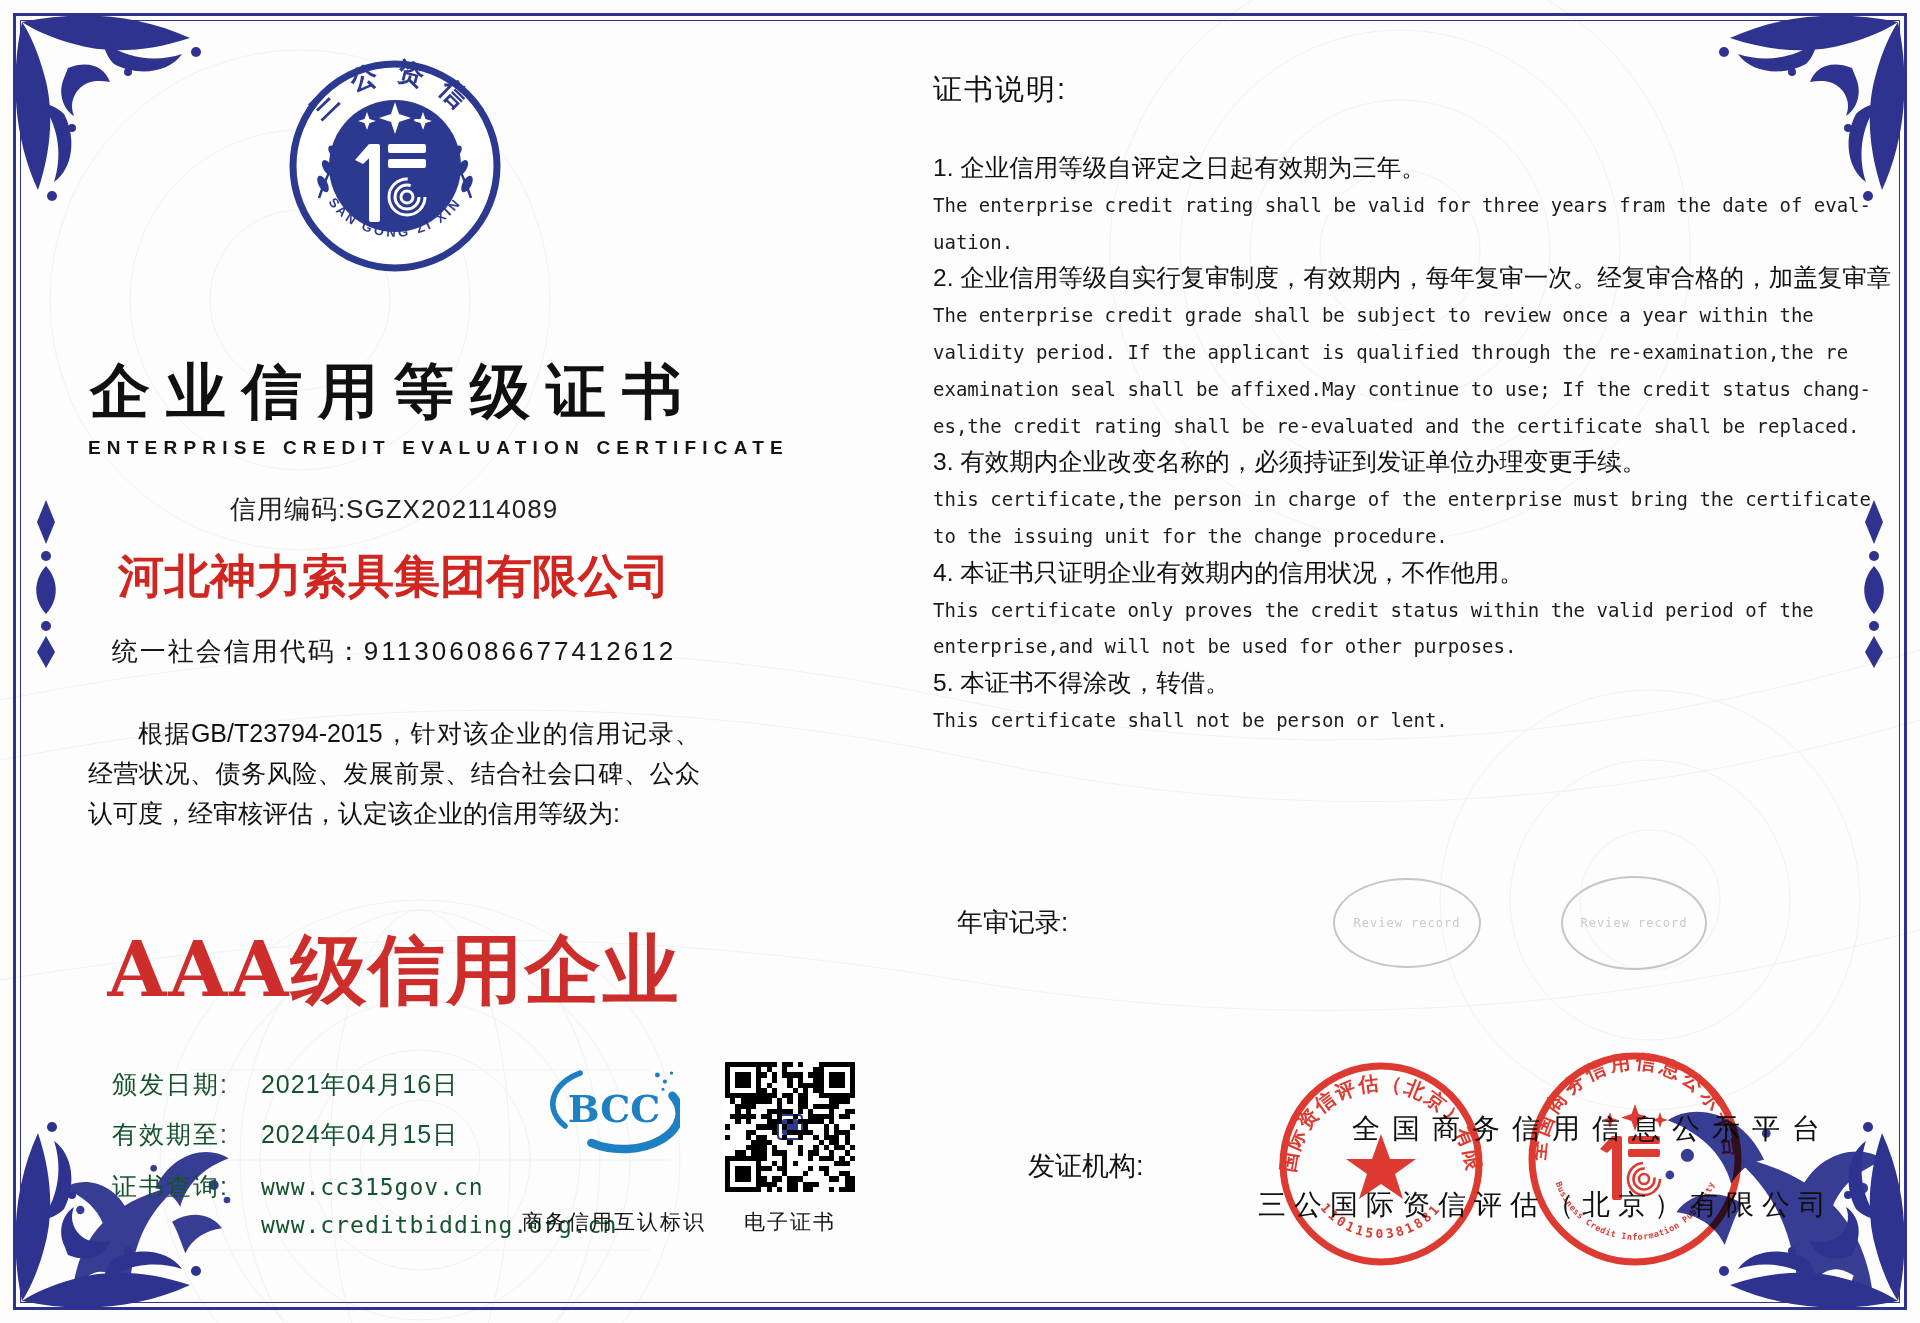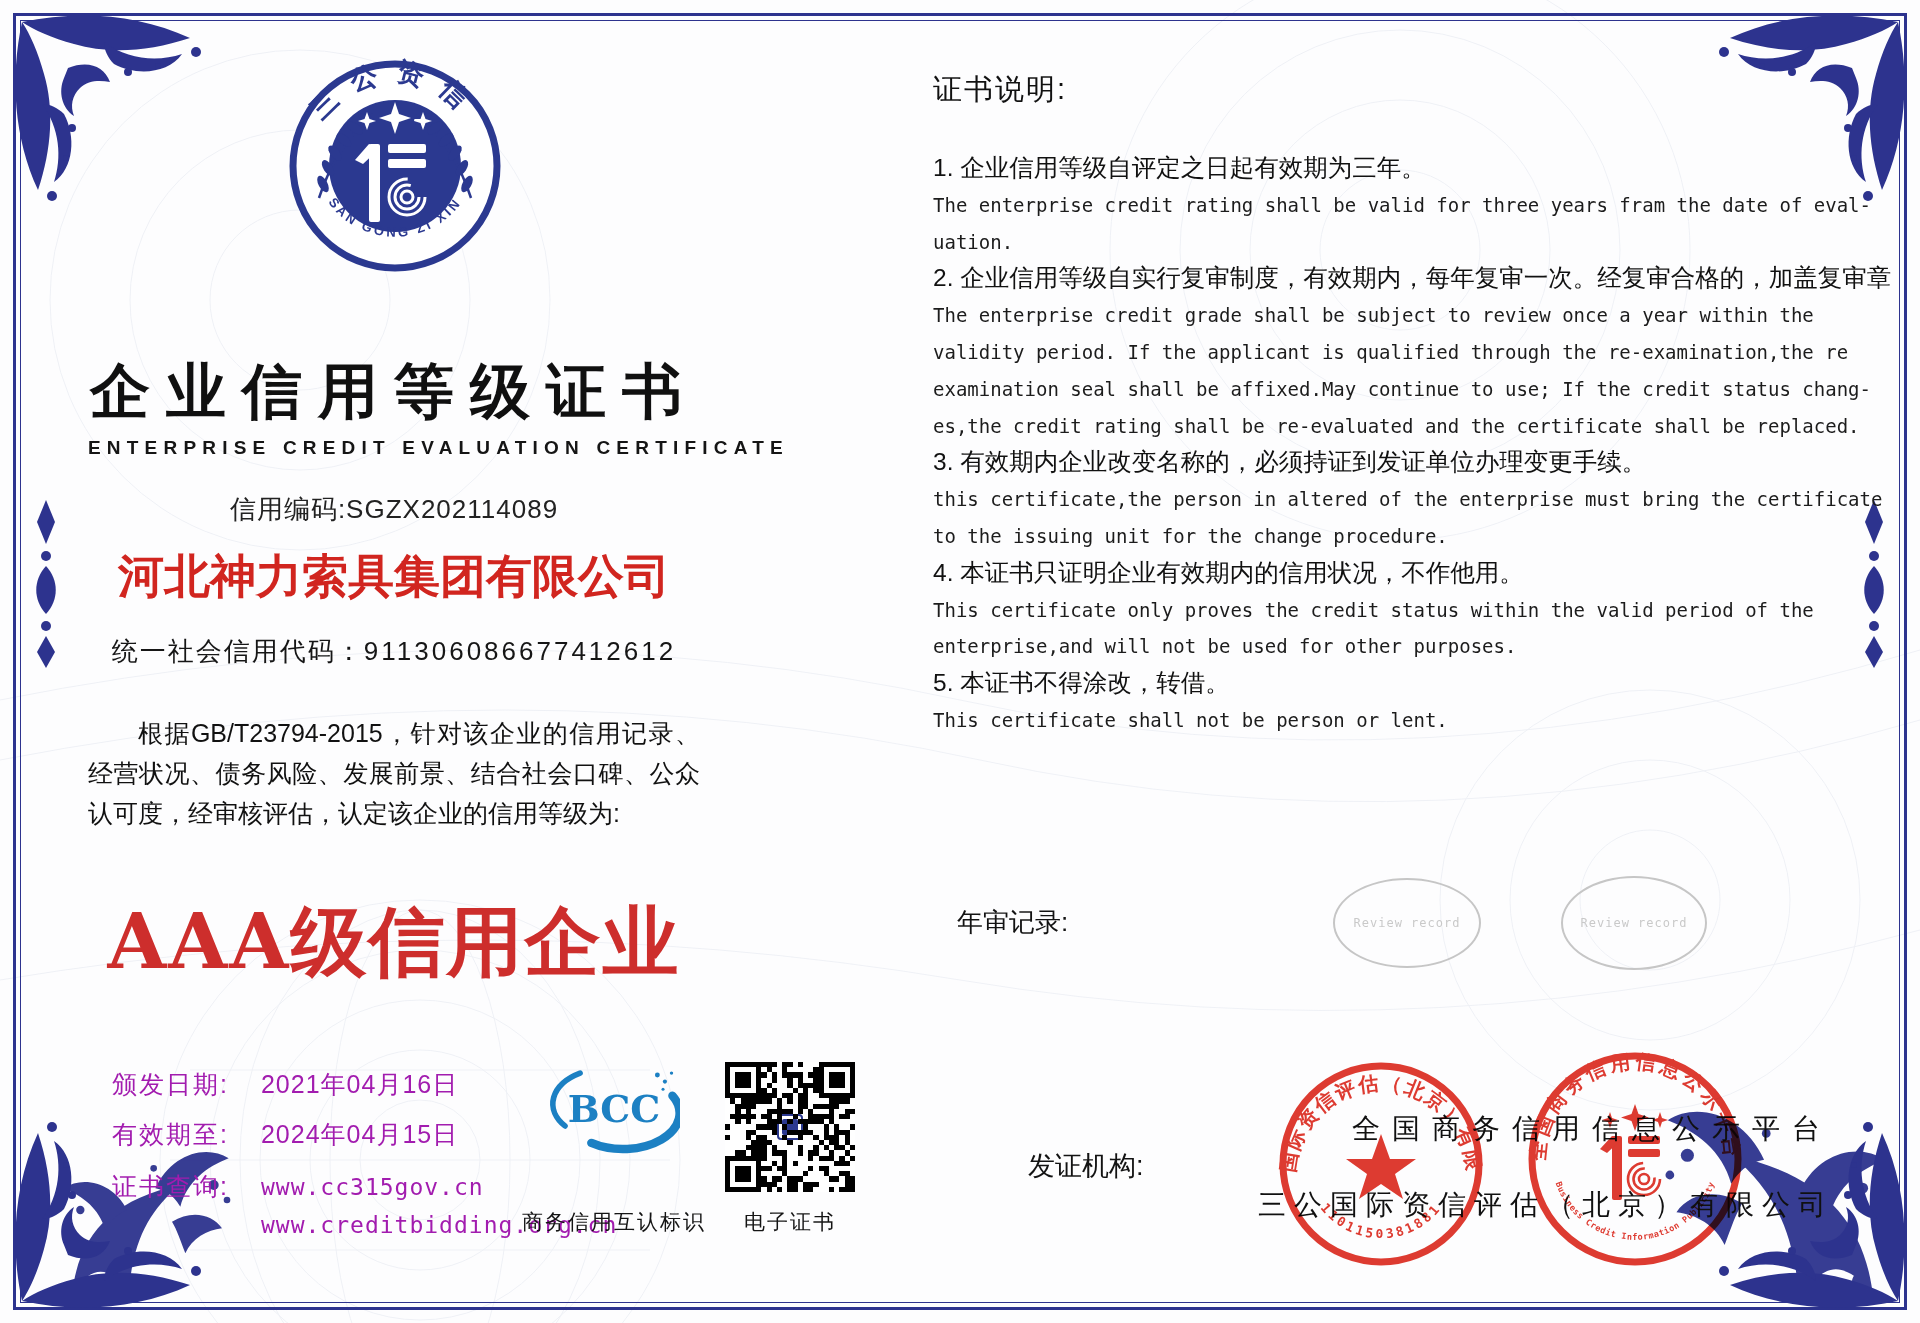--- a/index.html
+++ b/index.html
@@ -25,24 +25,24 @@
   .subtitle{position:absolute;left:0;top:437px;width:612px;text-align:center;
          font-size:19px;font-weight:bold;letter-spacing:6.2px;color:#151515;white-space:nowrap;}
   .credit-code{position:absolute;left:0;top:492px;width:612px;text-align:center;
          font-size:26px;color:#222;letter-spacing:1px;}
   .company{position:absolute;left:0;top:546px;width:612px;text-align:center;
          font-size:46px;font-weight:bold;color:#d1251f;white-space:nowrap;}
   .uscc{position:absolute;left:0;top:634px;width:612px;text-align:center;
          font-size:26px;color:#161616;letter-spacing:2px;white-space:nowrap;}
   .statement{position:absolute;left:0;top:688px;width:612px;font-size:25px;line-height:40px;
          text-align:justify;text-indent:2em;color:#111;}
-  .rating{position:absolute;left:0;top:892px;width:612px;text-align:center;
+  .rating{position:absolute;left:0;top:920px;width:612px;text-align:center;
          font-family:"DejaVu Serif",serif;font-size:76px;font-weight:bold;color:#cd2e2c;
          letter-spacing:2px;white-space:nowrap;}
-  .info-row{position:absolute;left:24px;font-size:25px;color:#a21caf;white-space:nowrap;}
+  .info-row{position:absolute;left:24px;font-size:25px;color:#14532d;white-space:nowrap;}
   .info-row .lbl{display:inline-block;width:142px;letter-spacing:2px;}
   .info-row .val{letter-spacing:1px;}
   .url{font-family:"DejaVu Sans Mono",monospace;font-size:23px;}
   .bcc{position:absolute;left:460px;top:1062px;width:132px;height:92px;}
   .bcc-caption{position:absolute;left:408px;top:1208px;width:236px;text-align:center;
          font-size:21px;letter-spacing:2px;color:#141414;}
   .qr{position:absolute;left:637px;top:1062px;width:130px;height:130px;background:#fff;}
   .qr .m{position:absolute;background:#000;}
   .qr .logo-dot{position:absolute;left:52px;top:52px;width:26px;height:26px;background:#fff;
          border:2px solid #2b3990;border-radius:4px;box-sizing:border-box;}
@@ -597,21 +597,21 @@
   <div class="ins-list">
       <div class="ins-line zh">1. 企业信用等级自评定之日起有效期为三年。</div>
       <div class="ins-line en">The enterprise credit rating shall be valid for three years fram the date of eval-</div>
       <div class="ins-line en">uation.</div>
       <div class="ins-line zh">2. 企业信用等级自实行复审制度，有效期内，每年复审一次。经复审合格的，加盖复审章</div>
       <div class="ins-line en">The enterprise credit grade shall be subject to review once a year within the</div>
       <div class="ins-line en">validity period.  If the applicant is qualified through the re-examination,the re</div>
       <div class="ins-line en">examination seal shall be affixed.May continue to use; If the credit status chang-</div>
       <div class="ins-line en">es,the credit rating shall be re-evaluated and the certificate shall be replaced.</div>
       <div class="ins-line zh">3. 有效期内企业改变名称的，必须持证到发证单位办理变更手续。</div>
-      <div class="ins-line en">this certificate,the person in altered of the enterprise must bring the certificate</div>
+      <div class="ins-line en">this certificate,the person in charge of the enterprise must bring the certificate</div>
       <div class="ins-line en">to the issuing unit for the change procedure.</div>
       <div class="ins-line zh">4. 本证书只证明企业有效期内的信用状况，不作他用。</div>
       <div class="ins-line en">This certificate only proves the credit status within the valid period of the</div>
       <div class="ins-line en">enterprise,and will not be used for other purposes.</div>
       <div class="ins-line zh">5. 本证书不得涂改，转借。</div>
       <div class="ins-line en">This certificate shall not be person or lent.</div>
     </div>
 
   <div class="review-label">年审记录:</div>
   <div class="oval oval1">

